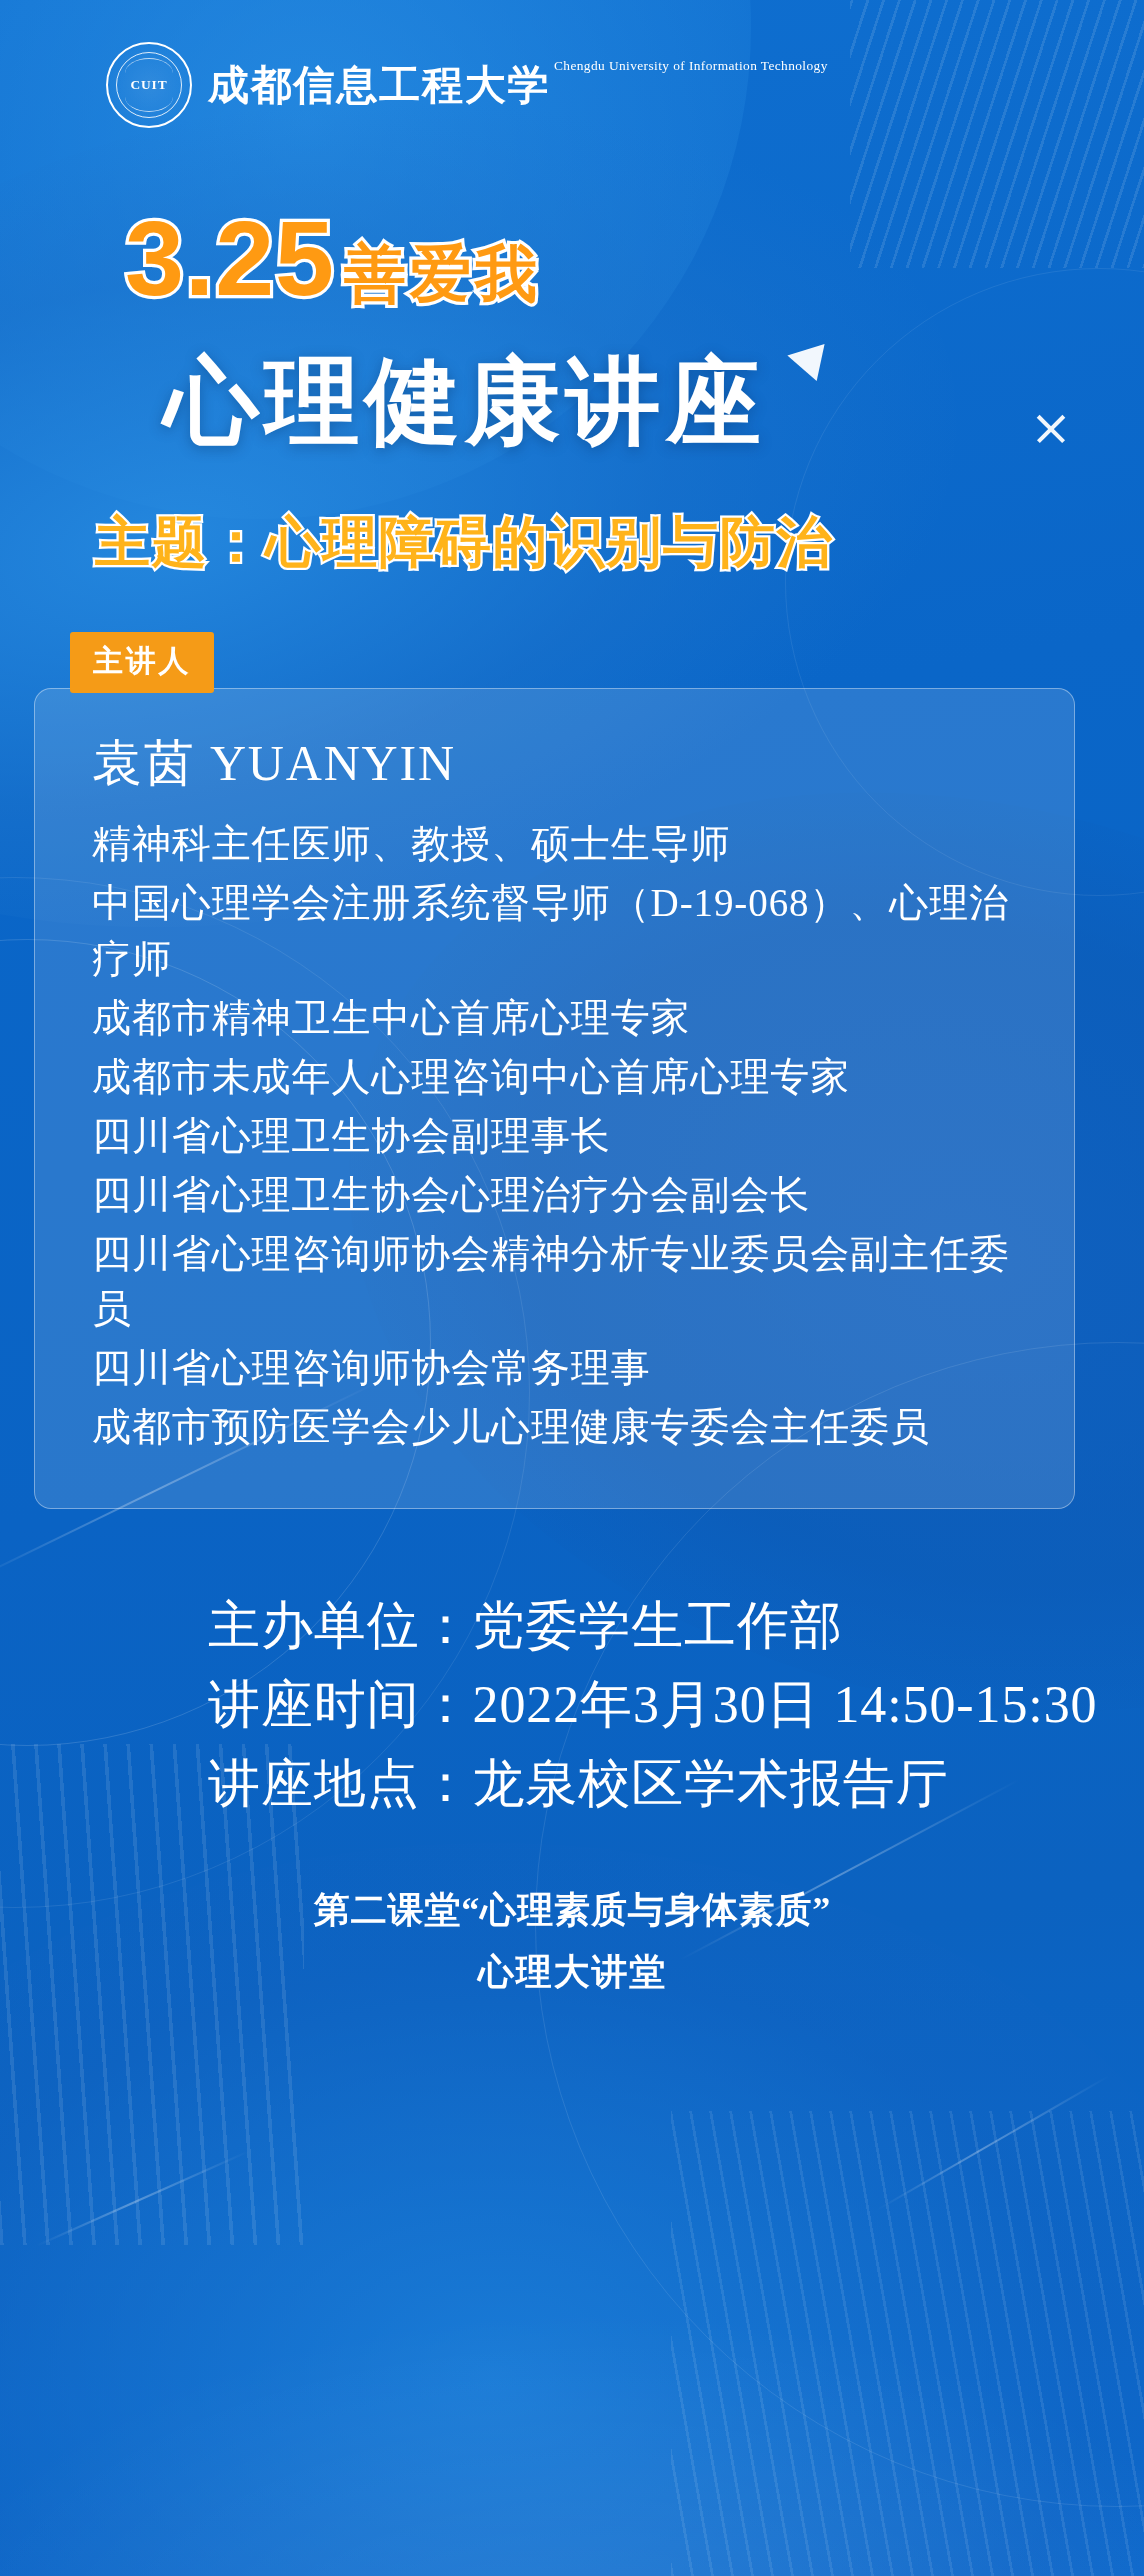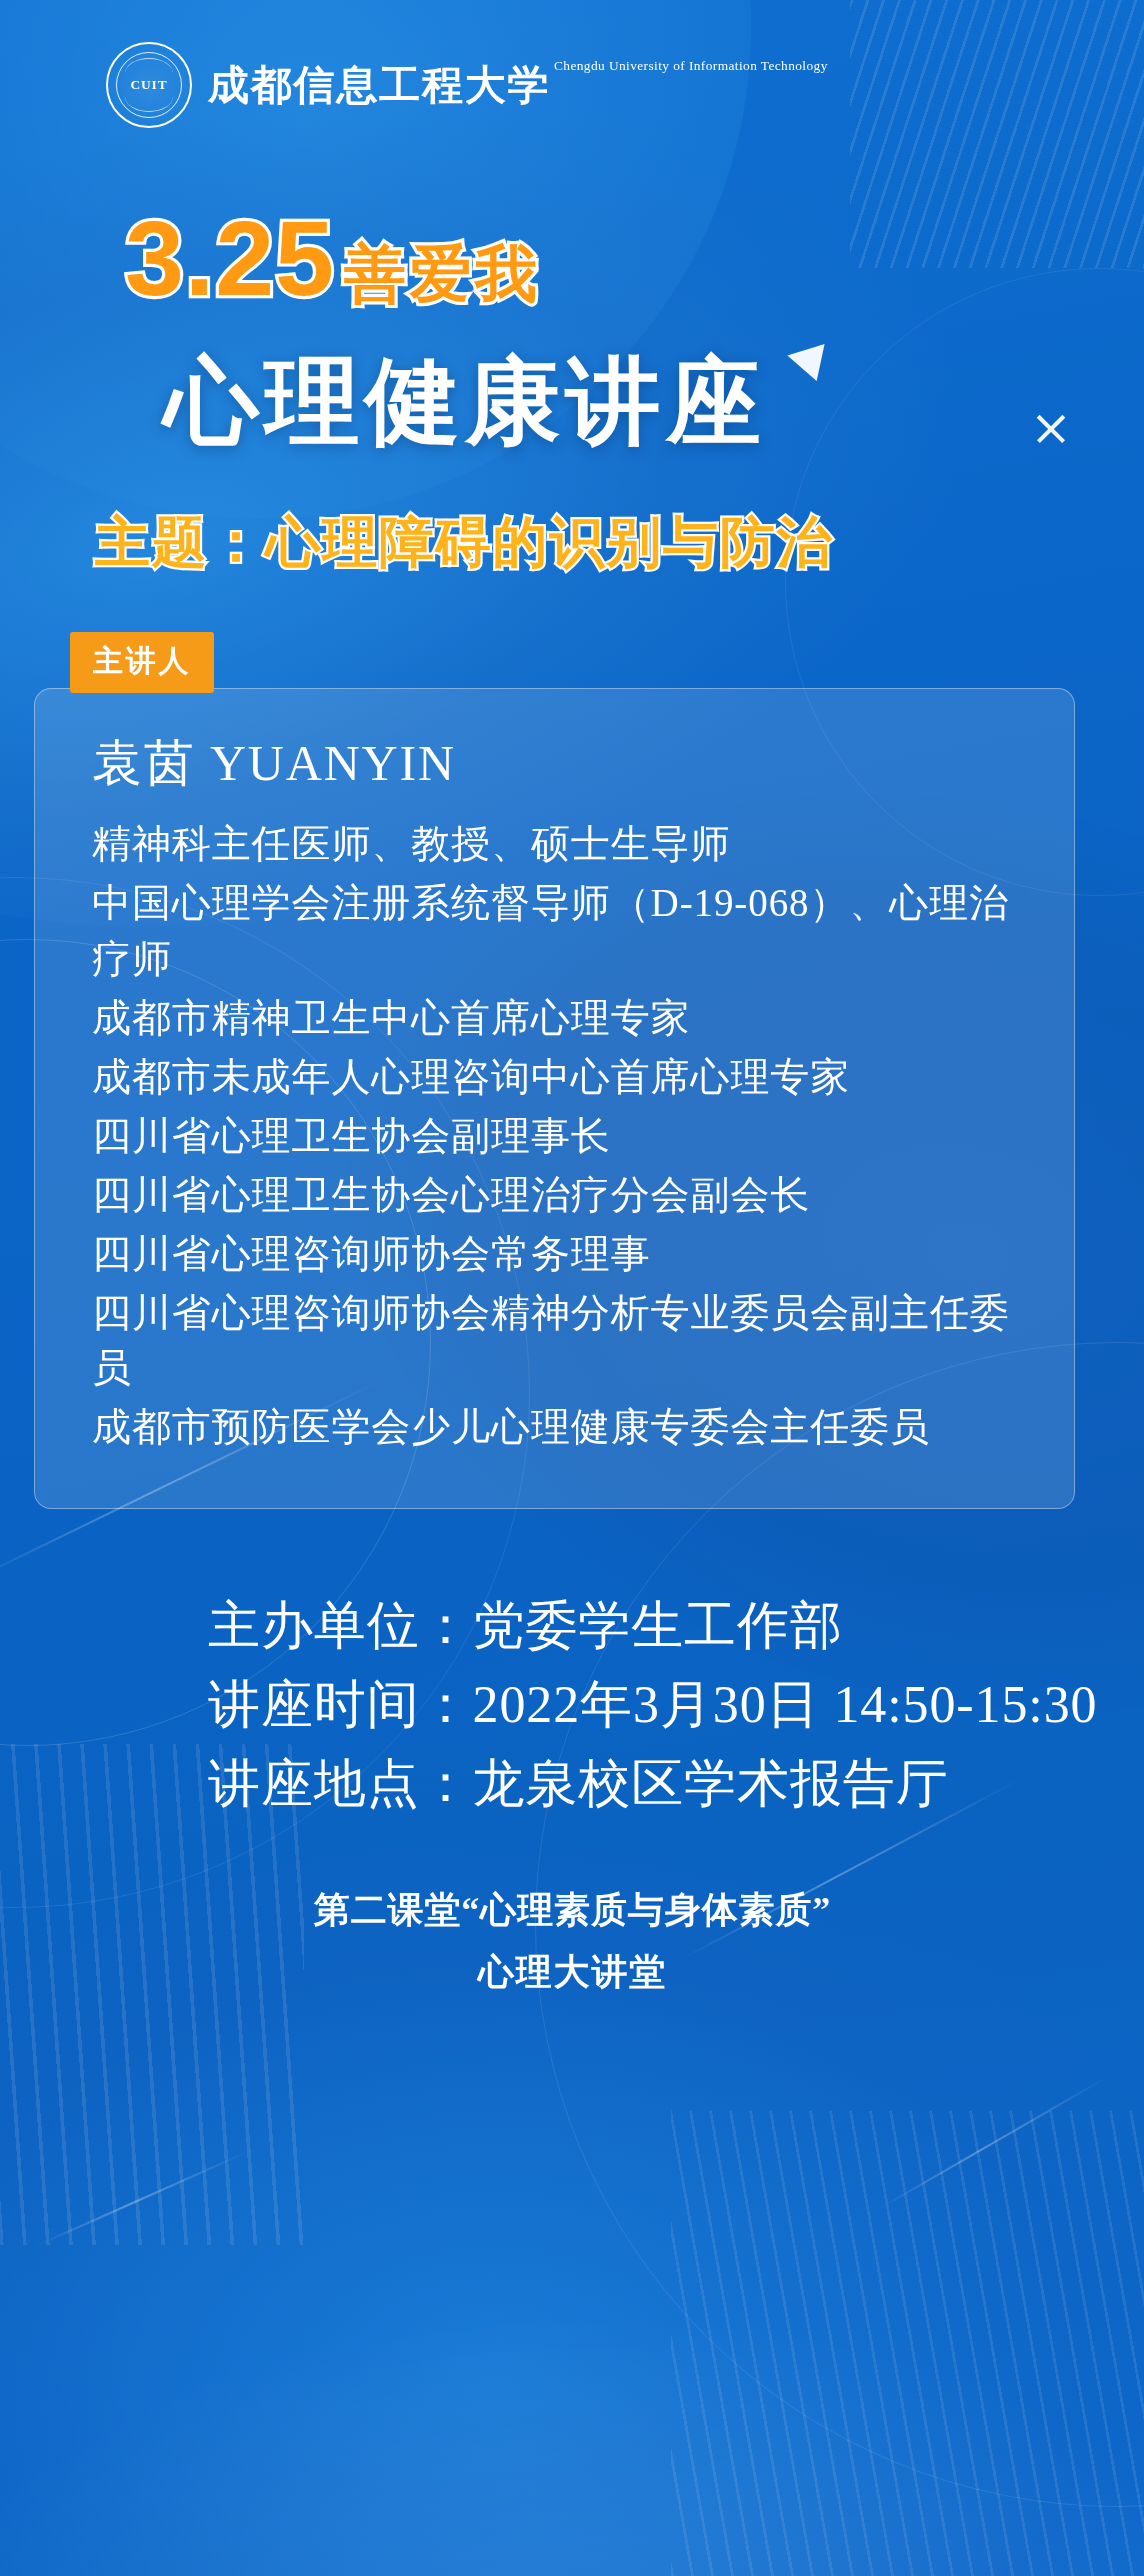--- a/index.html
+++ b/index.html
@@ -351,22 +351,22 @@
 
     <div class="speaker-card">
       <div class="speaker-name">袁茵 YUANYIN</div>
       <ul>
         <li>精神科主任医师、教授、硕士生导师</li>
         <li>中国心理学会注册系统督导师（D-19-068）、心理治疗师</li>
         <li>成都市精神卫生中心首席心理专家</li>
         <li>成都市未成年人心理咨询中心首席心理专家</li>
         <li>四川省心理卫生协会副理事长</li>
         <li>四川省心理卫生协会心理治疗分会副会长</li>
+        <li>四川省心理咨询师协会精神分析专业委员会副主任委员</li>
         <li>四川省心理咨询师协会常务理事</li>
-        <li>四川省心理咨询师协会精神分析专业委员会副主任委员</li>
         <li>成都市预防医学会少儿心理健康专委会主任委员</li>
       </ul>
     </div>
 
     <div class="details">
       <div>主办单位：党委学生工作部</div>
       <div>讲座时间：2022年3月30日 14:50-15:30</div>
       <div>讲座地点：龙泉校区学术报告厅</div>
     </div>
 

